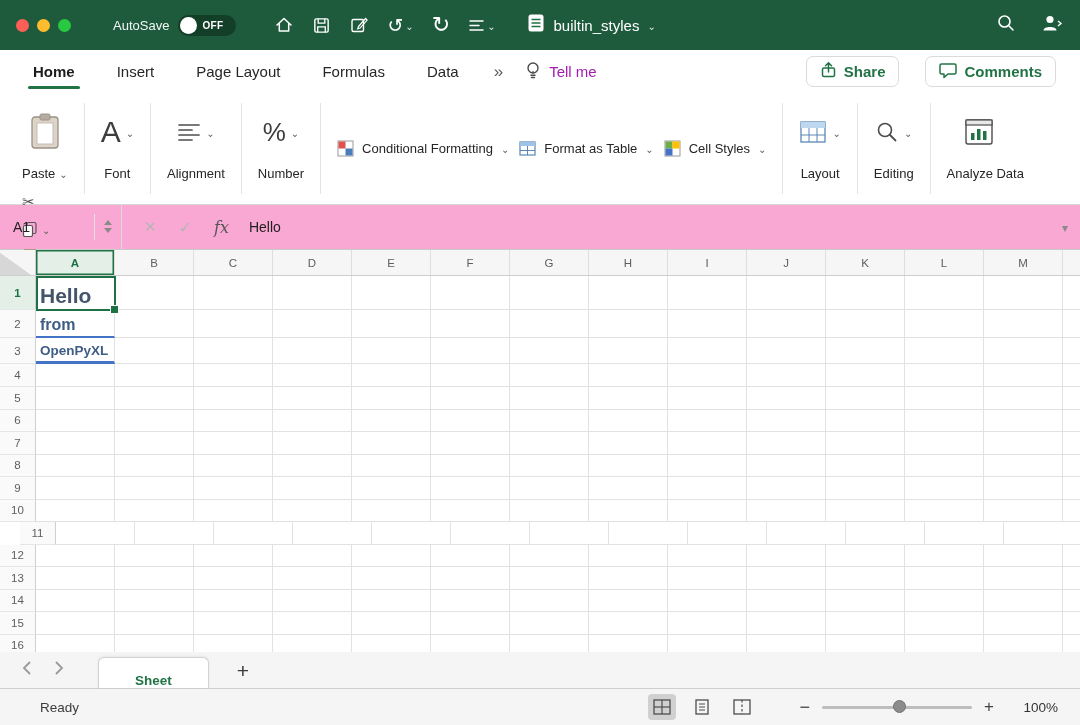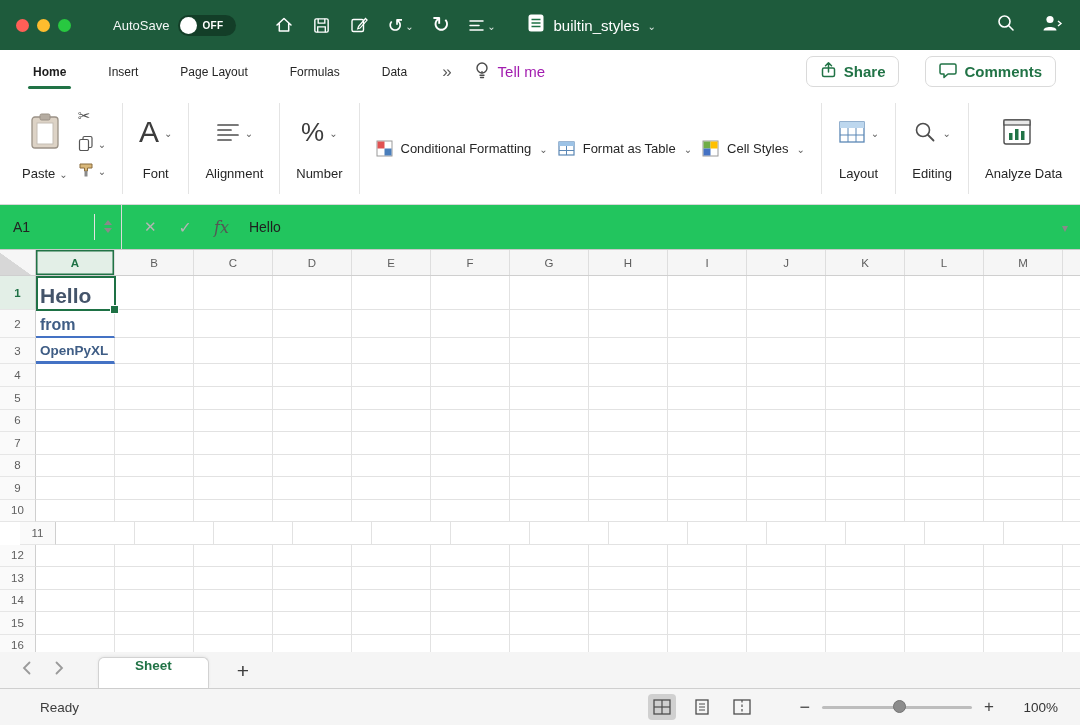--- a/index.html
+++ b/index.html
@@ -20,48 +20,48 @@
   .glyph-icon { font-size:19px; line-height:1; color:#fff; }
   .chev { display:inline-block; }
   .chev::after { content:"⌄"; font-size:10px; line-height:.6; color:rgba(255,255,255,.85); }
   .chev-dark::after { color:#5f5f5f; }
   .doc-group { display:flex; align-items:center; gap:8px; margin-left:30px; }
   .doc-title { font-size:15px; font-weight:500; color:#fff; }
   .tb-right { margin-left:auto; display:flex; align-items:center; gap:24px; }
 
   
   .tabrow { height:43px; display:flex; align-items:center; padding:0 12px; background:#fff; }
-  .tab { padding:0 21px; height:100%; display:flex; align-items:center; font-size:12px; color:#262626; position:relative; cursor:default; }
+  .tab { padding:0 21px; height:100%; display:flex; align-items:center; font-size:15px; color:#262626; position:relative; cursor:default; }
   .tab.active { font-weight:700; color:#1d1d1d; }
   .tab.active::after { content:""; position:absolute; left:16px; right:16px; bottom:4px; height:3px; background:#217346; border-radius:2px; }
   .overflow-icon::after { content:"»"; font-size:17px; color:#5c5c5c; }
   .overflow-wrap { margin:0 10px 0 14px; }
   .tellme { display:flex; align-items:center; gap:8px; margin-left:12px; font-size:15px; color:#a21caf; }
   .pillbtn { height:31px; display:flex; align-items:center; gap:7px; border:1px solid #dadada; border-radius:7px; background:#fff; padding:0 13px; font-size:15px; font-weight:600; color:#217346; cursor:default; }
   .tabrow-right { margin-left:auto; display:flex; align-items:center; gap:26px; padding-right:12px; }
 
   
   .ribbon { height:112px; display:flex; align-items:stretch; padding:0 6px; background:#fff; border-bottom:1px solid #d8d8d8; }
   .vsep { width:1px; background:#e4e4e4; margin:10px 0; }
   .rg { display:flex; flex-direction:column; align-items:center; justify-content:flex-start; padding:12px 16px 8px; }
   .rg .big { height:54px; display:flex; align-items:center; gap:5px; }
   .rg .lbl { font-size:13px; color:#262626; margin-top:7px; display:flex; align-items:center; gap:4px; white-space:nowrap; }
   .glyph-big { font-size:30px; color:#3d3d3d; line-height:1; }
   .glyph-pct { font-size:26px; color:#3d3d3d; line-height:1; }
-  .clip-group { flex-direction:row; gap:10px; align-items:flex-start; }
+  .clip-group { flex-direction:column; gap:10px; align-items:flex-start; }
   .paste-main { display:flex; flex-direction:column; align-items:center; }
   .mini-col { display:flex; flex-direction:column; gap:9px; padding-top:2px; }
   .mini { display:flex; align-items:center; gap:4px; }
   .icon-scissors::after { content:"✂"; font-size:15px; color:#555; }
   .stack { display:flex; justify-content:center; gap:10px; padding:0 16px; }
   .stack-item { display:flex; align-items:center; gap:8px; font-size:13px; color:#262626; white-space:nowrap; }
   .analyze-lbl { text-align:center; line-height:1.25; width:64px; }
 
   
-  .formulabar { height:45px; display:flex; align-items:center; background:#22c55e; border-bottom:1px solid #c9c9c9; }
+  .formulabar { height:45px; display:flex; align-items:center; background:#f9a8d4; border-bottom:1px solid #c9c9c9; }
   .namebox { width:122px; height:100%; border-right:1px solid #dadada; display:flex; align-items:center; padding-left:13px; font-size:14px; color:#222; }
   .stepper { margin-left:auto; height:60%; display:flex; flex-direction:column; justify-content:center; gap:3px; padding:0 9px; border-left:1px solid #e3e3e3; }
   .tri-up { width:0; height:0; border-left:4px solid transparent; border-right:4px solid transparent; border-bottom:5px solid #8a8a8a; }
   .tri-down { width:0; height:0; border-left:4px solid transparent; border-right:4px solid transparent; border-top:5px solid #8a8a8a; }
   .fb-x::after { content:"✕"; font-size:15px; color:#b5b5b5; }
   .fb-check::after { content:"✓"; font-size:16px; color:#b5b5b5; }
   .fb-btn { margin-left:22px; }
   .fx-label { margin-left:22px; font-family:"DejaVu Serif", serif; font-style:italic; font-size:16px; color:#555; }
   .fb-value { margin-left:20px; font-size:14px; color:#1f1f1f; }
   .fb-dd { margin-left:auto; margin-right:12px; }
@@ -80,21 +80,21 @@
   .cell.filler, .ch.filler { width:17px; border-right:none; }
   .cs-title { font-size:21px; font-weight:700; line-height:1.1; }
   .cs-headline1 { font-size:16px; font-weight:700; line-height:1.2; }
   .cs-headline2 { font-size:13.5px; font-weight:700; line-height:1.2; }
   .sel-outline { position:absolute; left:36px; top:26px; width:80px; height:35px; border:2px solid #1e7145; pointer-events:none; }
   .sel-outline::after { content:""; position:absolute; right:-5px; bottom:-5px; width:7px; height:7px; background:#1e7145; border:1.5px solid #fff; }
 
   
   .sheetbar { height:37px; background:#f5f5f5; border-bottom:1px solid #cfcfcf; display:flex; align-items:flex-end; }
   .sb-arrows { display:flex; gap:24px; align-items:center; align-self:center; margin-left:22px; }
-  .stab { margin-left:34px; height:31px; background:#fff; border:1px solid #d2d2d2; border-bottom:none; border-radius:6px 6px 0 0; display:flex; align-items:flex-start; padding:0 36px; font-size:13.5px; font-weight:700; color:#217346; box-shadow:0 -1px 3px rgba(0,0,0,.06); }
+  .stab { margin-left:34px; height:31px; background:#fff; border:1px solid #d2d2d2; border-bottom:none; border-radius:6px 6px 0 0; display:flex; align-items:flex-end; padding:0 36px; font-size:13.5px; font-weight:700; color:#217346; box-shadow:0 -1px 3px rgba(0,0,0,.06); }
   .add-sheet { align-self:center; margin-left:28px; font-size:21px; color:#3d3d3d; line-height:1; }
   .add-sheet::after { content:"+"; }
 
   
   .statusbar { height:36px; background:#f5f5f5; display:flex; align-items:center; padding:0 22px; }
   .ready { font-size:13.5px; color:#3c3c3c; margin-left:18px; }
   .vicons { margin-left:auto; display:flex; align-items:center; gap:12px; margin-right:44px; }
   .vicon { display:flex; align-items:center; justify-content:center; width:28px; height:26px; border-radius:4px; }
   .vicon.sel { background:#d0d0d0; }
   .zoomgrp { display:flex; align-items:center; gap:12px; }

